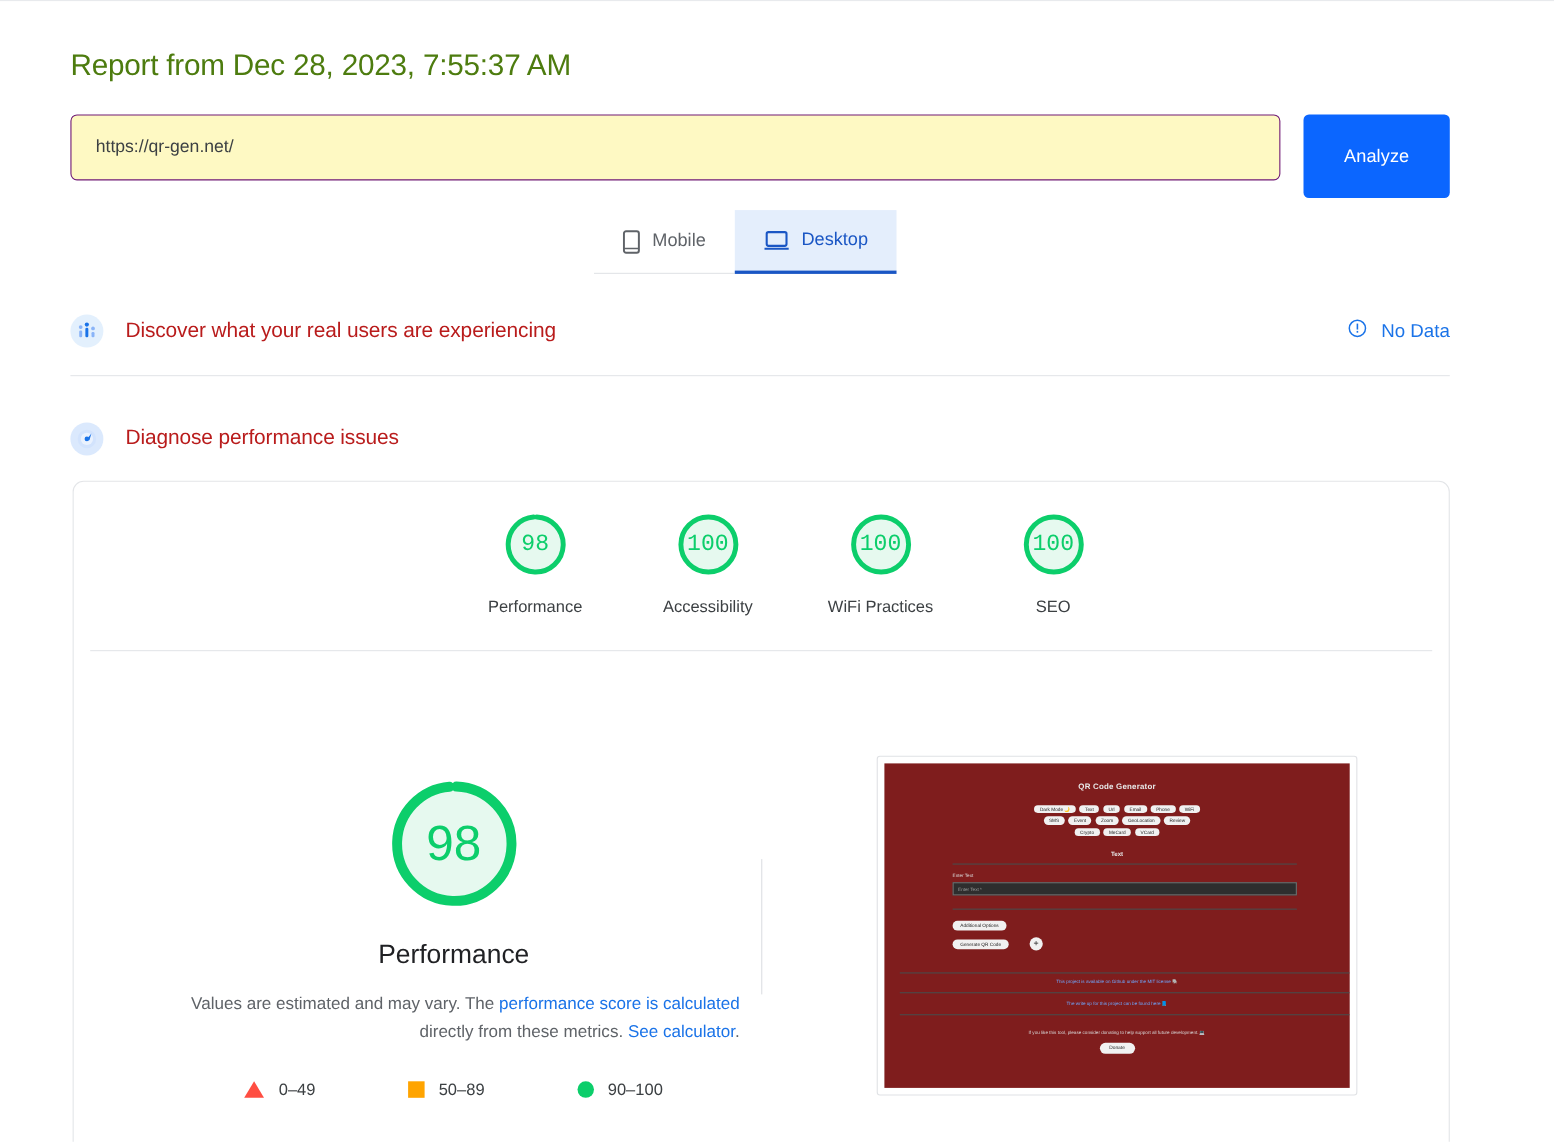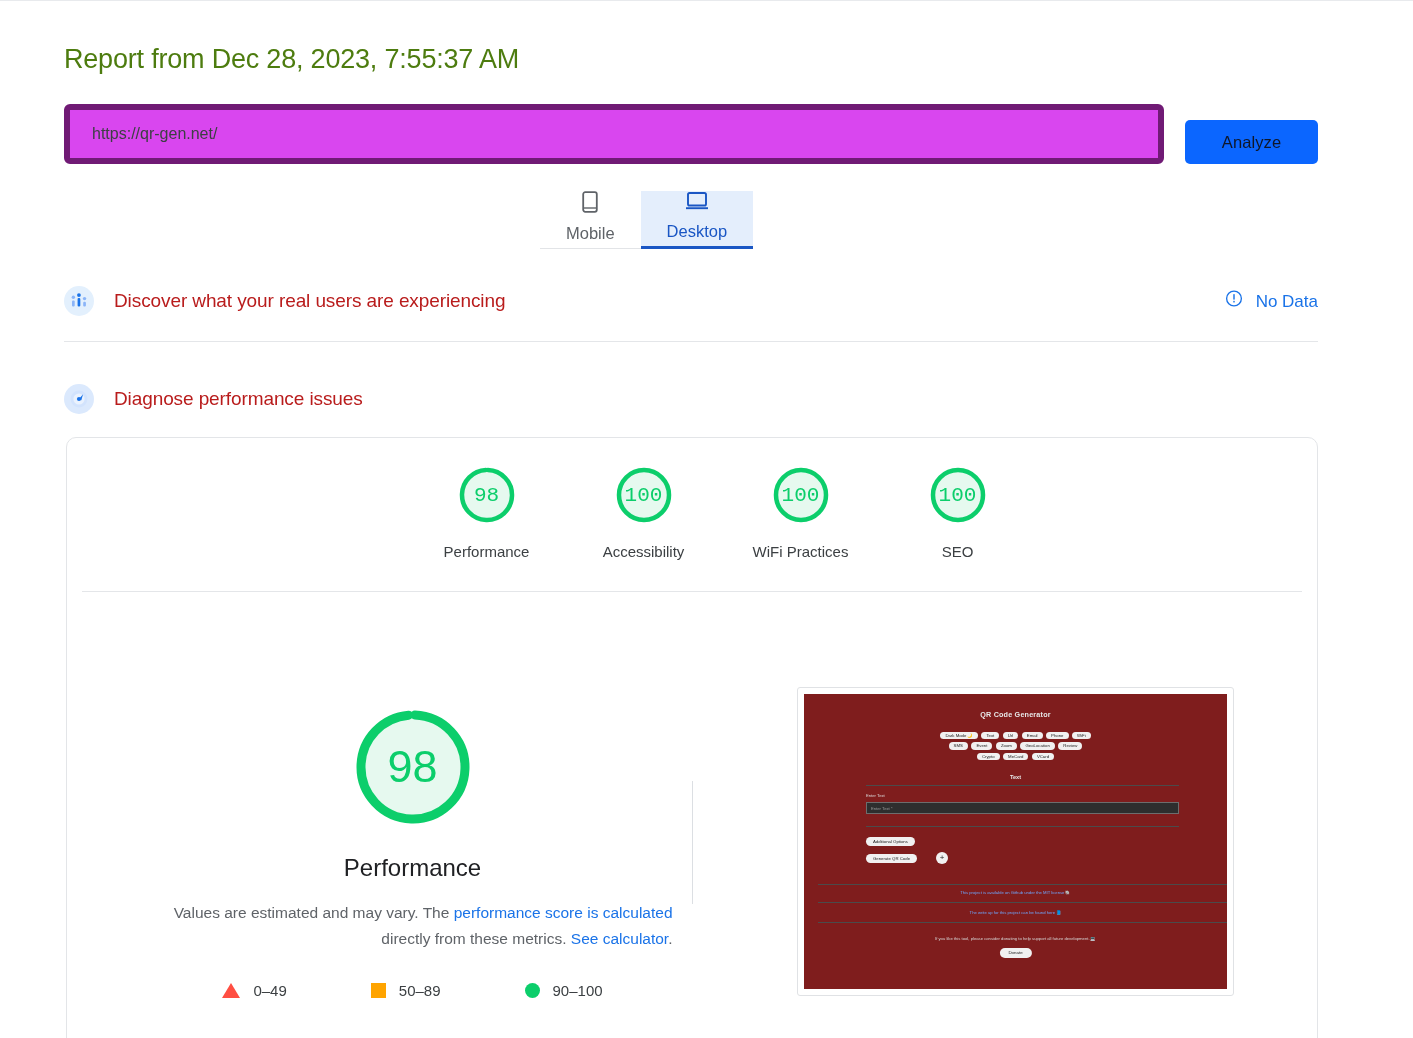--- a/index.html
+++ b/index.html
@@ -21,43 +21,42 @@
   
   .page-title {
     position: absolute; left: 64px; top: 44px;
     font-size: 27px; font-weight: 400; color: #4d7c0f;
     letter-spacing: -0.2px; white-space: nowrap;
   }
 
   .url-row { position: absolute; left: 64px; top: 104px; width: 1254px; height: 60px; }
   .url-input {
     position: absolute; left: 0; top: 0; width: 1100px; height: 60px;
-    border: 6px solid #701a75; border-radius: 6px;
-    background: #d946ef; font-family: inherit; font-size: 16px; color: #3c4043;
+    border: 1px solid #701a75; border-radius: 6px;
+    background: #fef9c3; font-family: inherit; font-size: 16px; color: #3c4043;
     padding: 0 22px; outline: none;
   }
   .analyze-btn {
-    position: absolute; left: 1121px; top: 16px; width: 133px; height: 44px;
-    background: #0b66ff; color: #0f172a; border: none; border-radius: 5px;
+    position: absolute; left: 1121px; top: 0; width: 133px; height: 76px;
+    background: #0b66ff; color: #ffffff; border: none; border-radius: 5px;
     font-family: inherit; font-size: 16.5px; font-weight: 500; cursor: pointer;
     letter-spacing: 0.1px;
   }
 
   
   .tabs {
     position: absolute; left: 540px; top: 191px;
     display: flex; align-items: stretch; height: 58px;
   }
   .tab {
     display: flex; align-items: center; gap: 11px;
     padding: 0 26px; cursor: pointer;
     font-size: 16.5px; color: #5f6368; font-weight: 500;
     border-bottom: 1px solid #e2e4e7;
     position: relative;
-    flex-direction: column;
   }
   .tab.active {
     color: #1a56c4; background: #e4eefc;
     border-bottom: 3px solid #1a56c4;
   }
   .tab svg { display: block; }
 
   
   .sec-row {
     position: absolute; left: 64px; width: 1254px; height: 40px;

